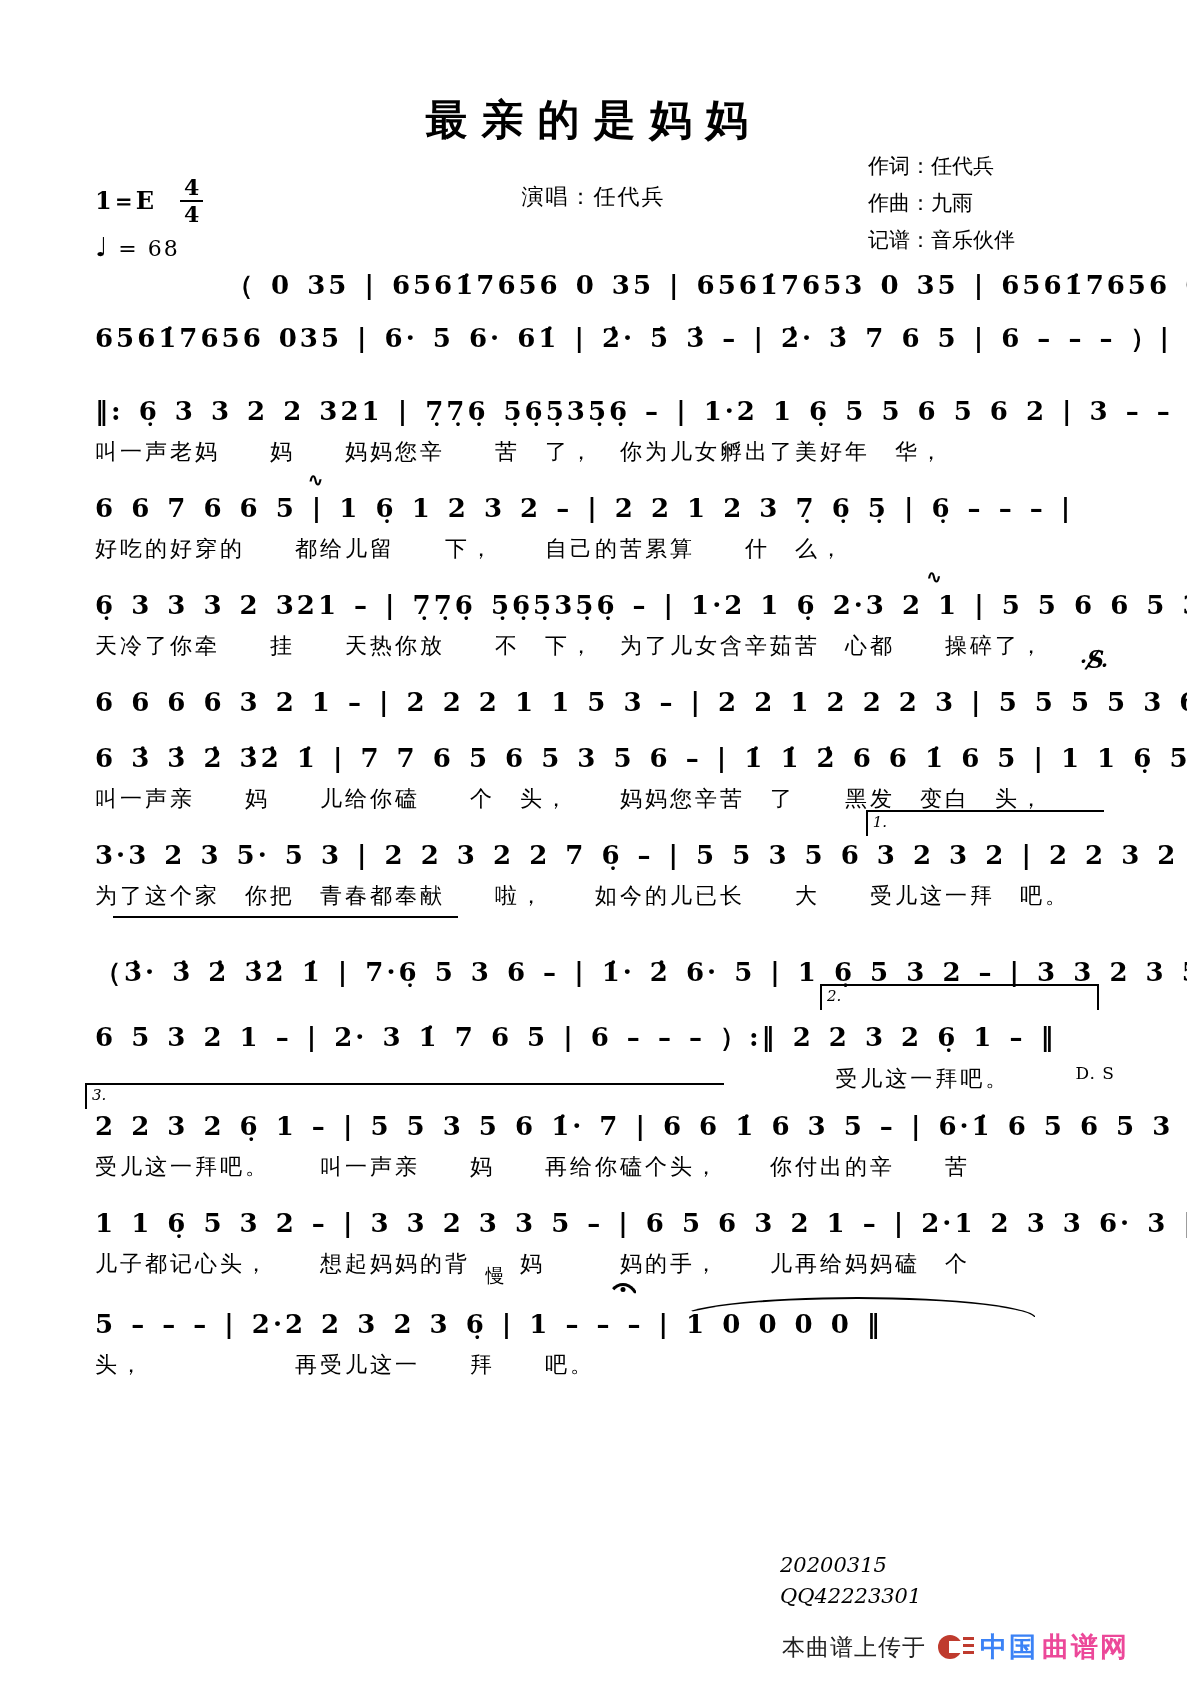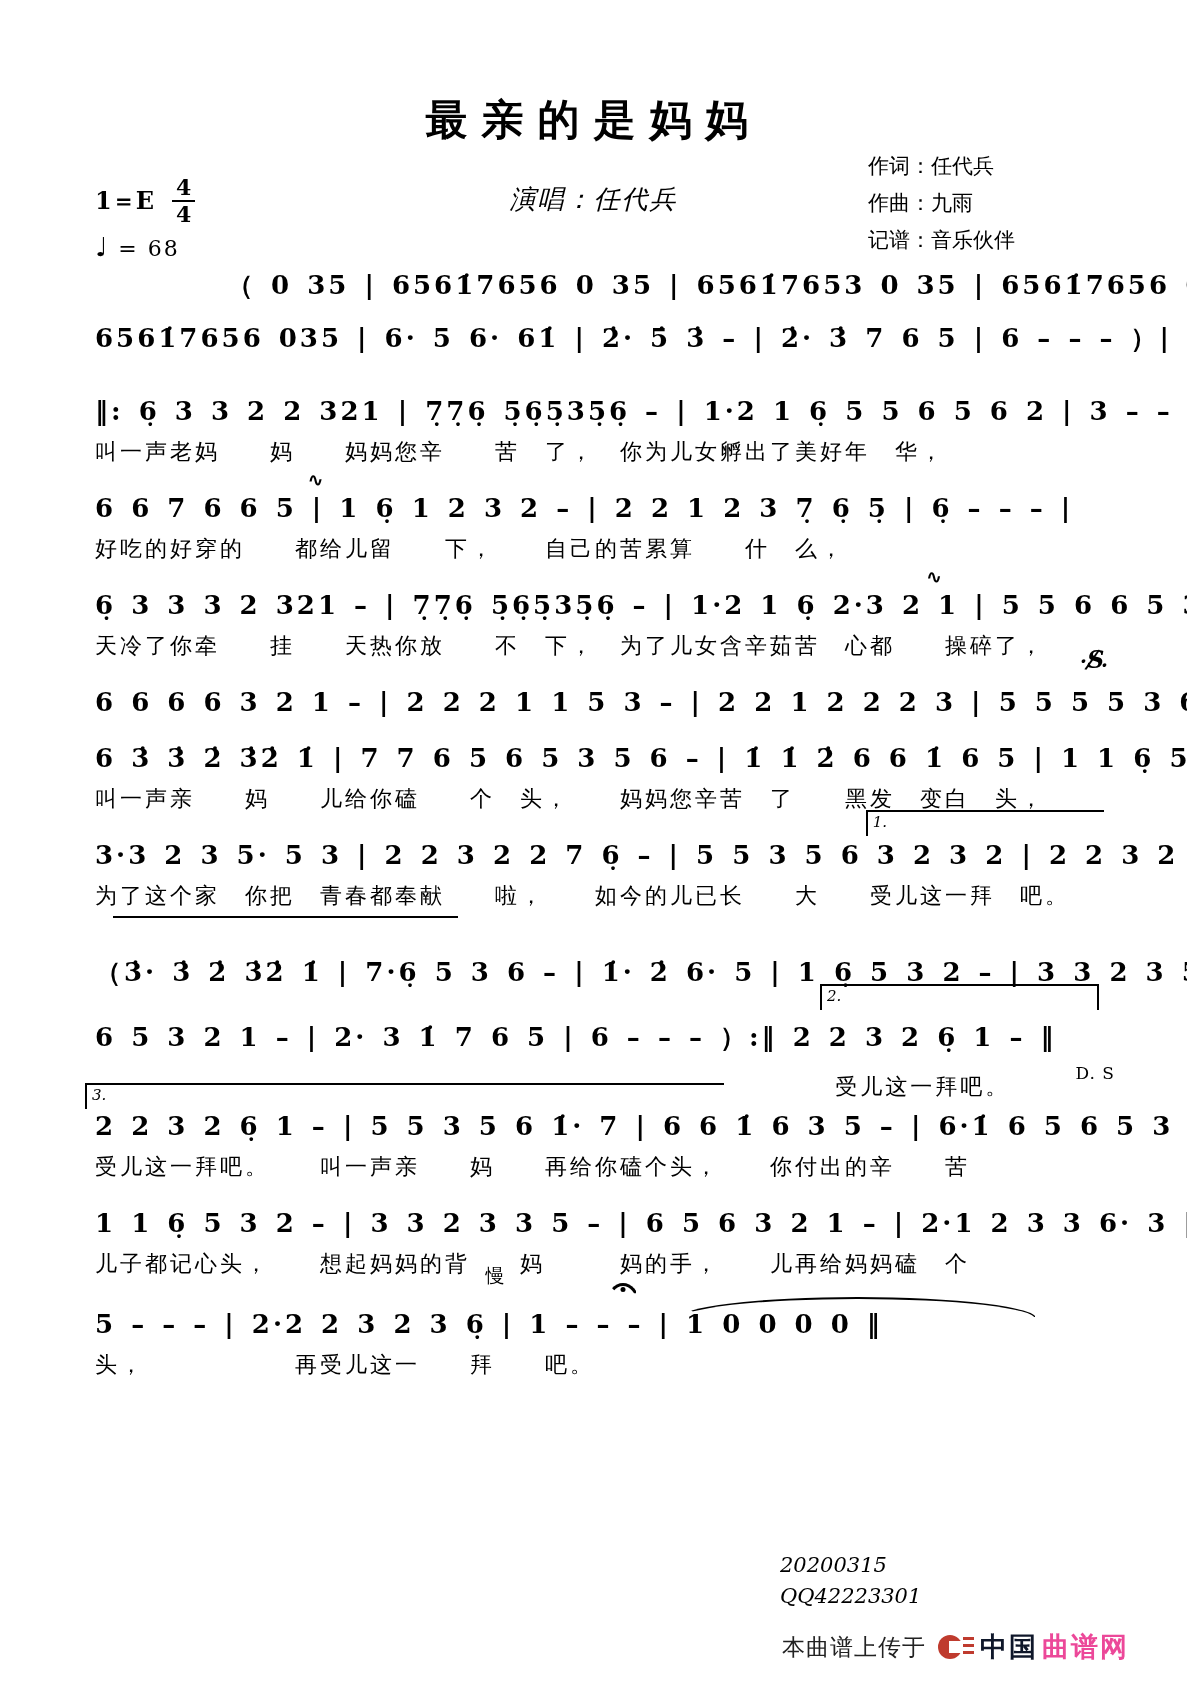--- a/index.html
+++ b/index.html
@@ -12,25 +12,25 @@
     position:absolute;top:92px;left:0;width:100%;text-align:center;
     font-size:42px;font-weight:bold;letter-spacing:14px;
     font-family:"DejaVu Sans", sans-serif;
   }
   .credits{
     position:absolute;left:868px;top:148px;font-size:21px;line-height:37px;
     font-family:"DejaVu Sans", sans-serif;
   }
   .performer{
     position:absolute;left:50%;top:182px;transform:translateX(-50%);
-    font-size:26px;font-family:"DejaVu Sans", sans-serif;letter-spacing:2px;font-style:italic;
+    font-size:22px;font-family:"DejaVu Sans", sans-serif;letter-spacing:2px;
   }
   .keysig{
     position:absolute;left:95px;top:176px;font-size:24px;font-weight:bold;
-    display:flex;align-items:center;gap:8px;
+    display:flex;align-items:center;gap:16px;
   }
   .ts{display:inline-block;text-align:center;line-height:1.05;font-size:22px;margin-left:10px;}
   .ts .num{display:block;border-bottom:2px solid #000;padding:0 4px 1px;}
   .ts .den{display:block;padding-top:1px;}
   .tempo{
     position:absolute;left:95px;top:232px;font-size:22px;letter-spacing:2px;
   }
   .tempo .note{font-size:26px;}
   
   .score{position:absolute;left:95px;top:268px;width:1014px;}
@@ -52,21 +52,21 @@
     font-size:15px;font-style:italic;padding:1px 0 0 5px;box-sizing:border-box;
   }
   .volta-1{left:76%;width:23.5%;top:-30px;}
   .volta-2{left:71.5%;width:27.5%;top:-36px;border-right:2px solid #000;}
   .volta-3{left:-1%;width:63%;top:-28px;}
   
   .orn{position:absolute;top:-24px;font-size:18px;font-weight:bold;letter-spacing:0;}
   .orn-1{left:21%;} .orn-2{left:82%;}
   .slowmark{position:absolute;left:38.5%;top:-46px;font-size:19px;letter-spacing:0;}
   .dsmark{position:absolute;right:-6px;bottom:-28px;font-size:17px;letter-spacing:1px;}
-  .lyr-abs{position:absolute;left:73%;top:44px;margin-top:8px;}
+  .lyr-abs{position:absolute;left:73%;top:44px;margin-top:0;}
   .phrase-underline{
     position:absolute;left:18px;top:76px;width:345px;border-bottom:2px solid #000;
   }
   
   .segno{position:absolute;right:4px;top:-42px;width:22px;height:30px;}
   .segno .sg-s{position:absolute;left:4px;top:0;font-size:24px;font-weight:bold;font-style:italic;}
   .segno .sg-slash{position:absolute;left:5px;top:-1px;font-size:26px;transform:rotate(8deg);}
   .segno .sg-d{position:absolute;font-size:20px;font-weight:bold;}
   .segno .sg-d1{left:-3px;top:4px;} .segno .sg-d2{right:-3px;top:8px;}
   
@@ -84,21 +84,21 @@
   .bottombar{
     position:absolute;right:58px;bottom:16px;display:flex;align-items:center;
     font-family:"DejaVu Sans", sans-serif;
   }
   .bottombar .uptext{font-size:23px;color:#222;letter-spacing:1px;}
   .logo-c{position:relative;width:36px;height:28px;margin:0 6px 0 12px;}
   .logo-c .ring{position:absolute;left:0;top:2px;width:24px;height:24px;border-radius:50%;background:#bf3b2e;}
   .logo-c .ring::after{content:"";position:absolute;left:11px;top:6px;width:15px;height:12px;background:#fff;}
   .logo-c .bar{position:absolute;right:0;width:11px;height:3px;background:#bf3b2e;}
   .logo-c .b1{top:4px;} .logo-c .b2{top:11px;} .logo-c .b3{top:18px;}
-  .logo-cn{font-size:27px;font-weight:bold;color:#0f172a;letter-spacing:2px;}
+  .logo-cn{font-size:27px;font-weight:bold;color:#3b82f6;letter-spacing:2px;}
   .logo-net{font-size:27px;font-weight:bold;color:#ec4899;letter-spacing:2px;margin-left:4px;}
 </style>
 </head>
 <body>
 
 <div class="sheet">
 
   <div class="title">最亲的是妈妈</div>
 
   <div class="credits">

